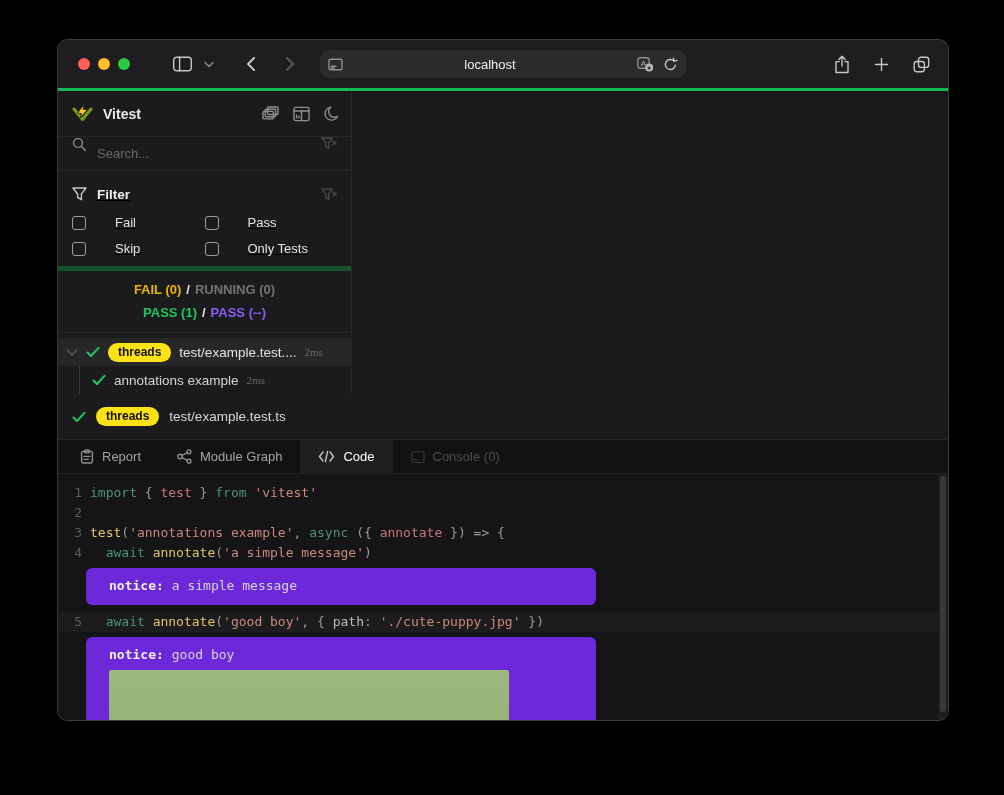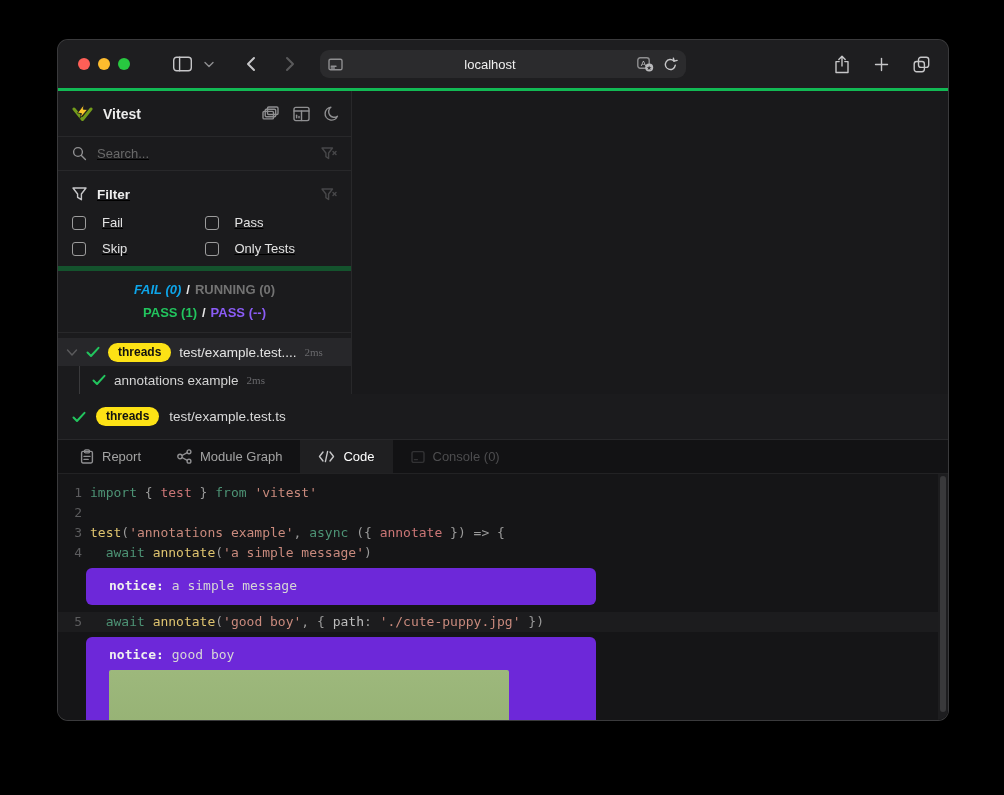--- a/index.html
+++ b/index.html
@@ -27,36 +27,36 @@
   
   .content { display:flex; height:629px;flex-direction:column; }
   .sidebar { width:294px; background:#1b1b1d; border-right:1px solid #28282a; display:flex; flex-direction:column; }
   .main { flex:1; display:flex; flex-direction:column; background:#151517; min-width:0; }
 
   
   .sb-header { height:46px; display:flex; align-items:center; padding:0 12px 0 14px;
     border-bottom:1px solid #28282a; gap:10px; }
   .app-name { color:#ececec; font-size:14px; font-weight:600; flex:1; }
   .sb-hicons { display:flex; gap:14px; align-items:center; }
-  .sb-search { height:34px; display:flex; align-items:center; gap:10px; padding:0 14px;
-    border-bottom:1px solid #28282a;text-decoration:underline; }
+  .sb-search { height:34px; display:flex; gap:10px; padding:0 14px;
+    border-bottom:1px solid #28282a; }
   .sb-search input { flex:1; background:transparent; border:none; outline:none;
     color:#cfcfcf; font-size:13px; font-family:"Liberation Sans",sans-serif; }
   .sb-search input::placeholder { color:#696969; }
   .filter-block { padding:12px 14px 10px 14px; border-bottom:5px solid #14532d;text-decoration:underline; }
   .filter-head { display:flex; align-items:center; gap:10px; height:22px; }
   .filter-title { color:#ededed; font-size:13.5px; font-weight:600; flex:1; }
   .filter-grid { display:grid; grid-template-columns:1fr 1fr; row-gap:11px; margin-top:10px; }
-  .cb-item { display:flex; align-items:center; gap:16px; cursor:pointer; }
+  .cb-item { display:flex; align-items:center; gap:29px; cursor:pointer; }
   .cb-box { width:14px; height:14px; border:1.3px solid #9c9c9c; border-radius:3px; flex:none; }
   .cb-label { color:#e2e2e2; font-size:13px; }
   .summary { padding:7px 0 8px 0; border-bottom:1px solid #28282a; text-align:center;
     font-size:13px; font-weight:700; line-height:23px; }
   .sep { color:#e6e6e6; margin:0 5px; }
-  .c-fail { color:#0ea5e9;font-style:italic; } .c-run { color:#737373; } .c-pass { color:#22c55e; } .c-skip { color:#8b5cf6; }
+  .c-fail { color:#eab308; } .c-run { color:#737373; } .c-pass { color:#22c55e; } .c-skip { color:#8b5cf6; }
   .tree { padding-top:5px; }
   .tree-row { height:28px; display:flex; align-items:center; gap:8px; padding:0 8px; cursor:pointer; }
   .tree-row.selected { background:#27272a; }
   .tree-file-name { color:#e3e3e3; font-size:13.5px; white-space:nowrap; overflow:hidden; }
   .dur { color:#69696c; font-size:11px;font-family:Liberation Serif, serif; }
   .indent-guide { width:1px; height:28px; background:#3a3a3c; margin:0 4px 0 13px; flex:none; }
   .badge { background:#fde215; color:#111; font-size:12px; font-weight:600;
     padding:2px 10px; border-radius:999px; line-height:1.25; flex:none; }
 
   

